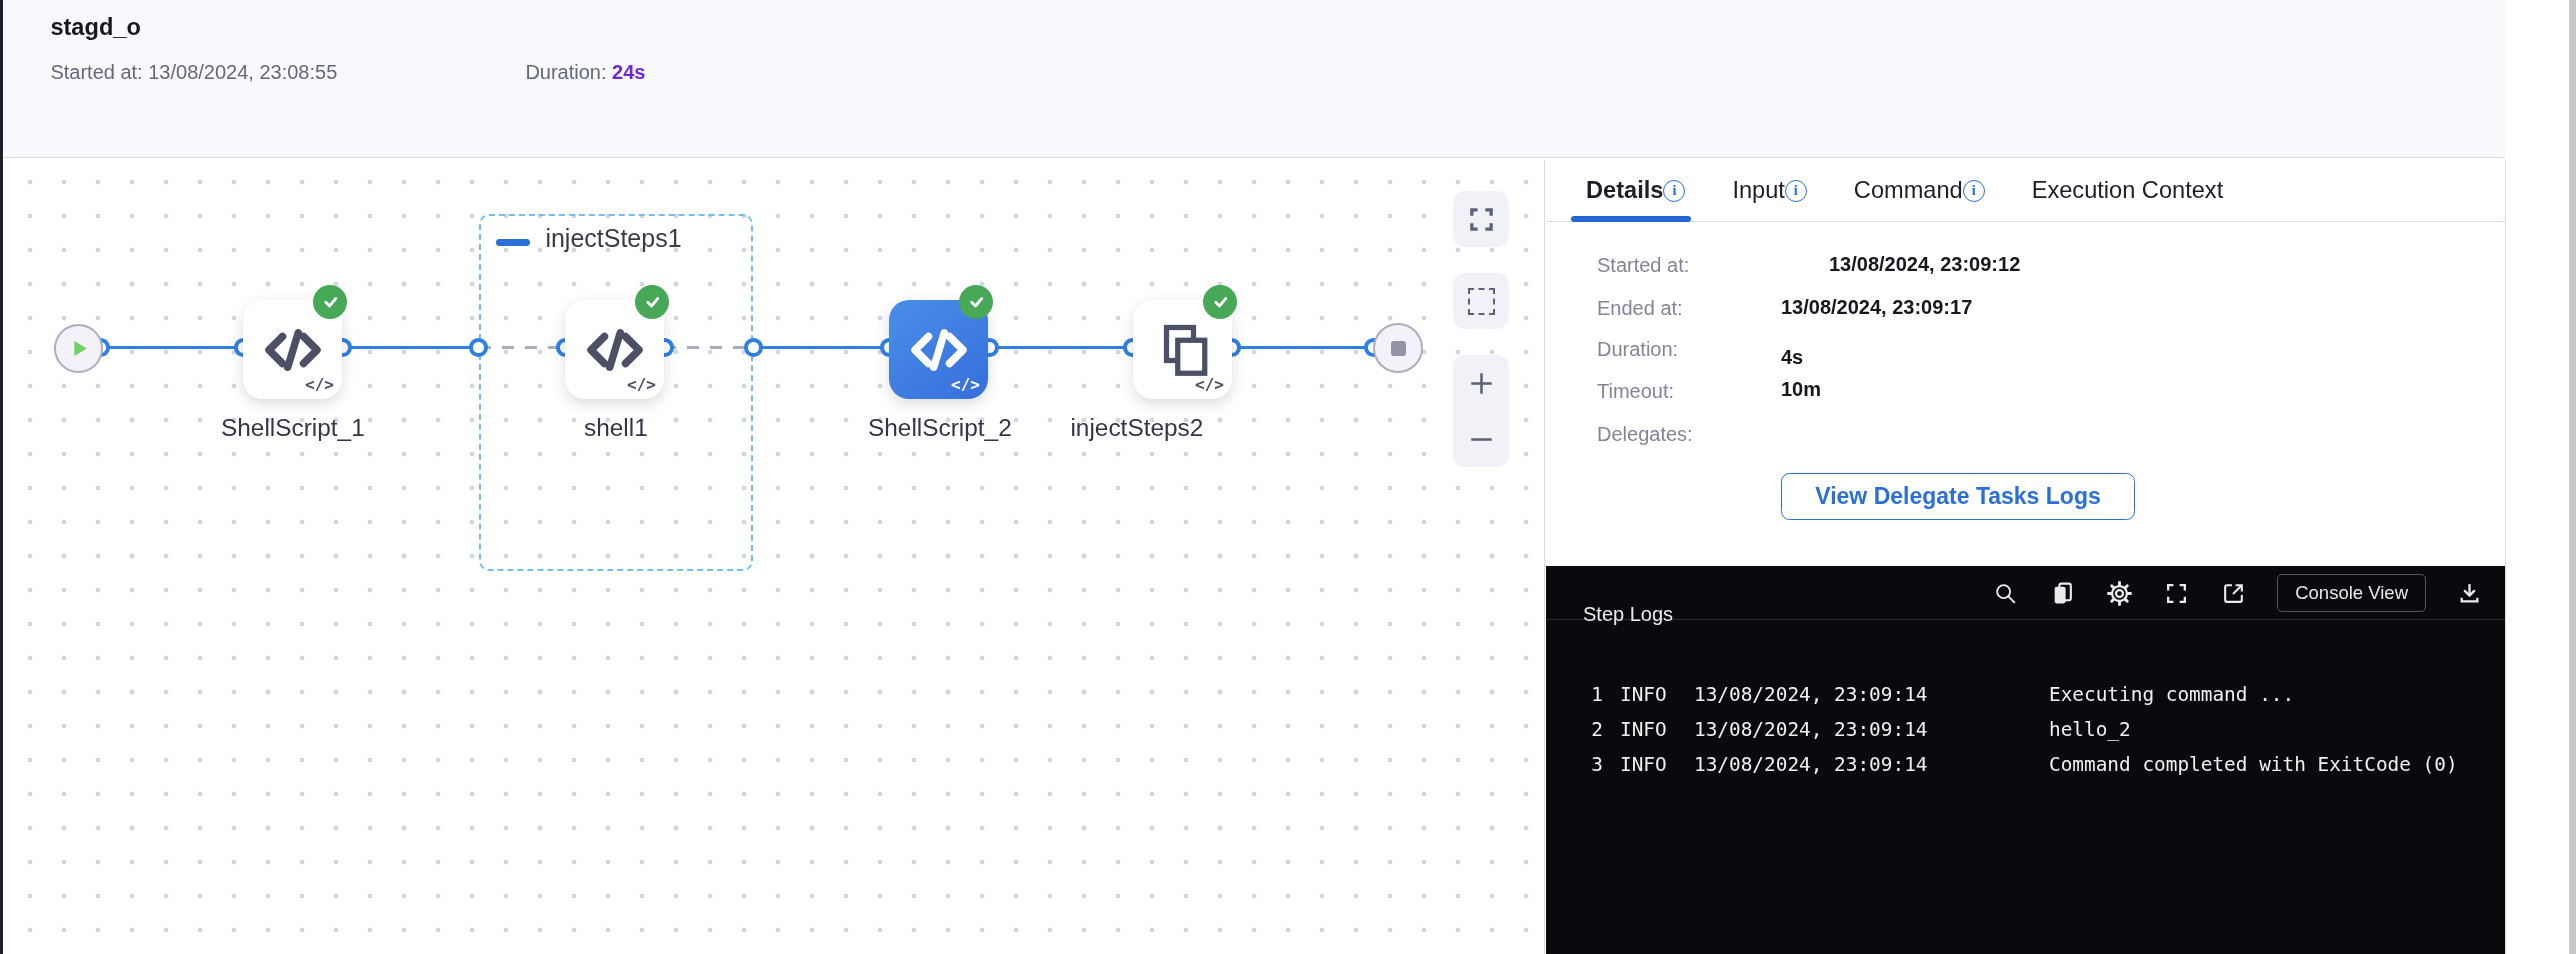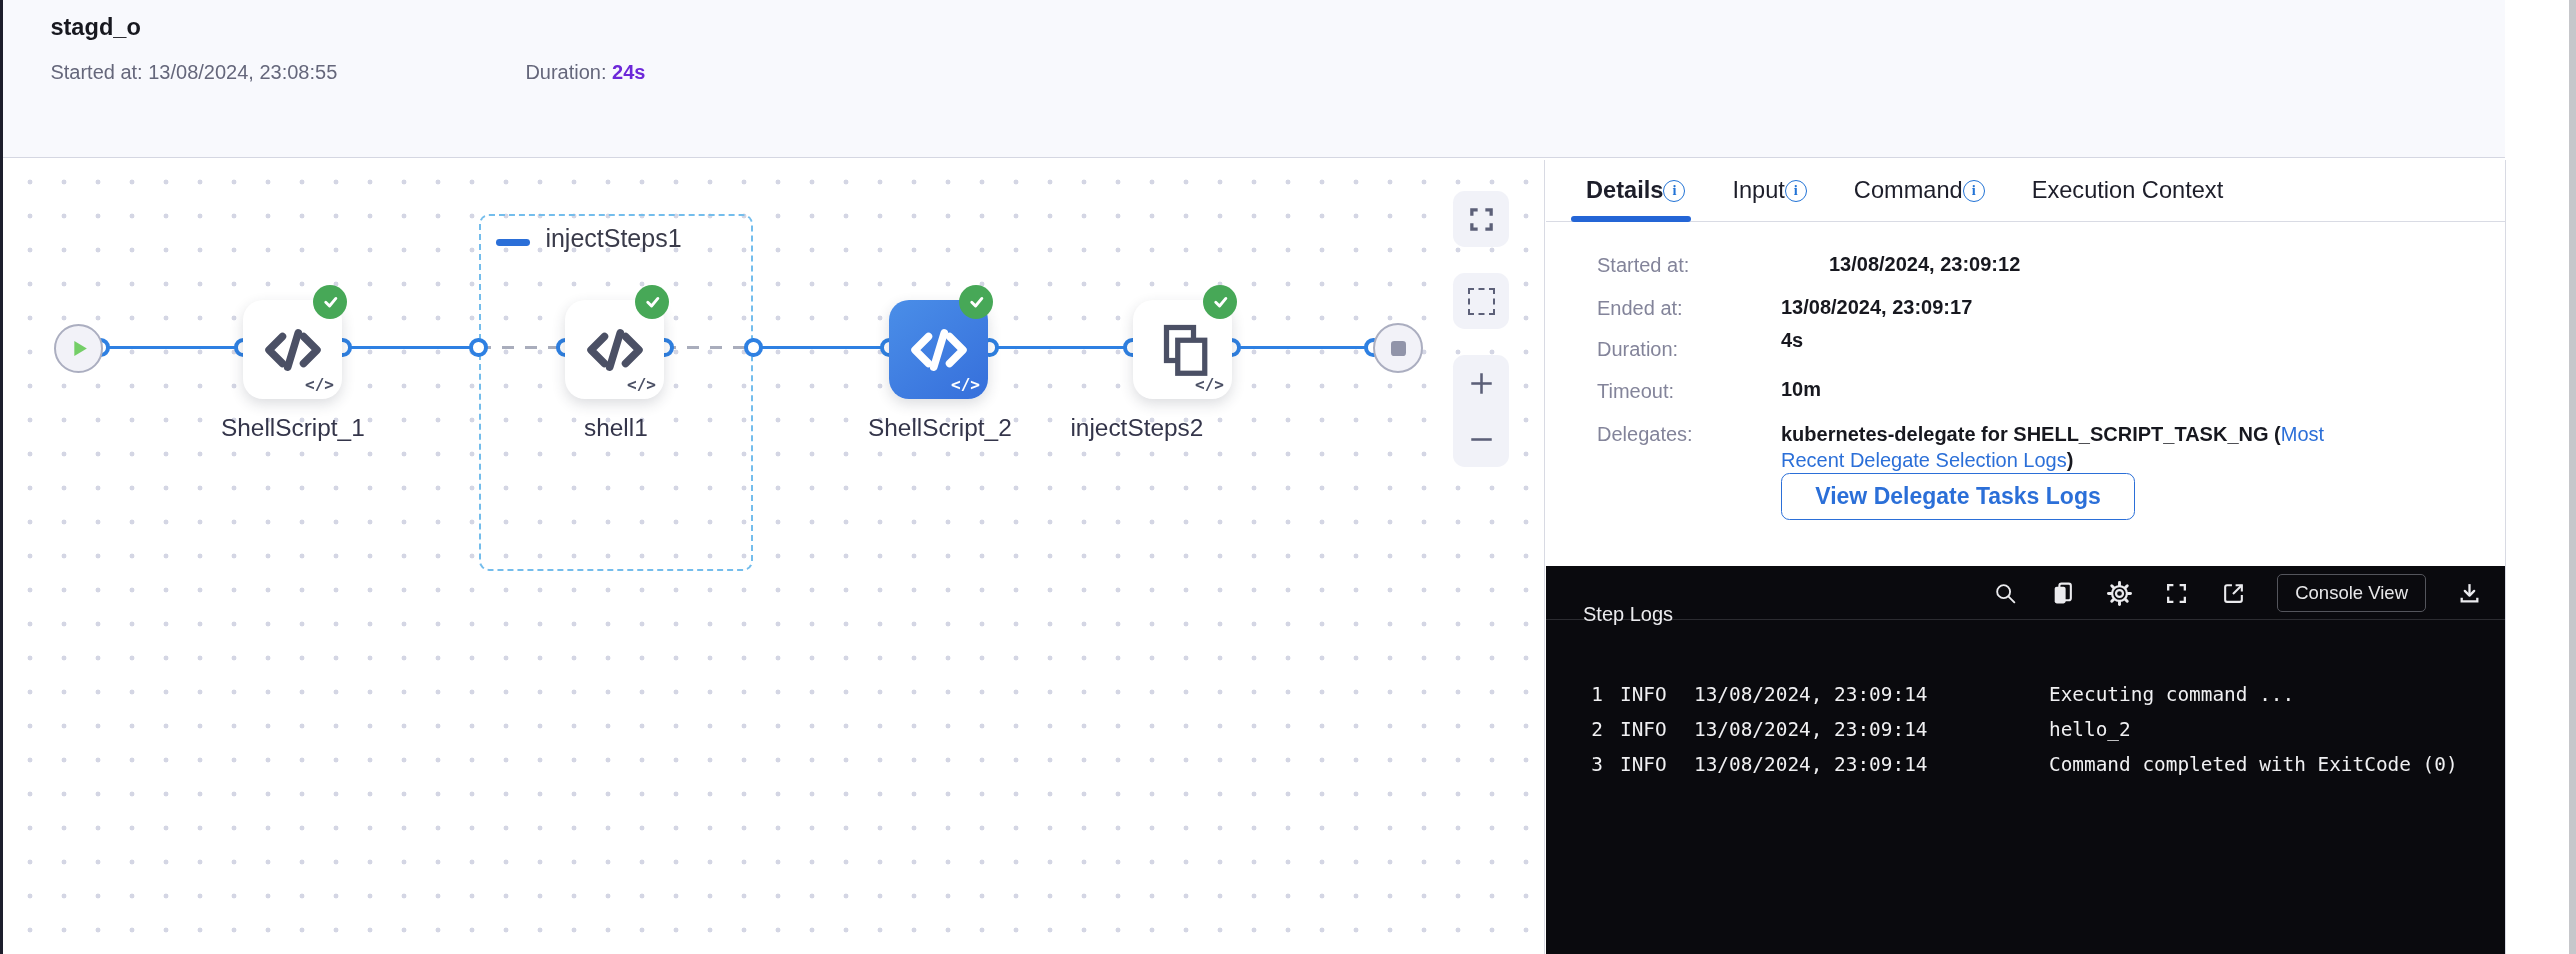--- a/index.html
+++ b/index.html
@@ -223,27 +223,26 @@
       <div class="tab-underline"></div>
     </div>
 
     <div class="drow-label" style="top:94px;">Started at:</div>
     <div class="drow-value" style="top:93px;margin-left:48px;">13/08/2024, 23:09:12</div>
 
     <div class="drow-label" style="top:137px;">Ended at:</div>
     <div class="drow-value" style="top:136px;">13/08/2024, 23:09:17</div>
 
     <div class="drow-label" style="top:178px;">Duration:</div>
-    <div class="drow-value" style="top:169px;text-align:right;">4s</div>
+    <div class="drow-value" style="top:186px;text-align:right;">4s</div>
 
     <div class="drow-label" style="top:220px;">Timeout:</div>
     <div class="drow-value" style="top:218px;">10m</div>
 
     <div class="drow-label" style="top:263px;">Delegates:</div>
-    <div class="delegates-val"><span>kubernetes-delegate for SHELL_SCRIPT_TASK_NG (</span><span class="link">Most Recent Delegate Selection Logs</span><span>)</span></div>
 
     <button class="delegate-btn">View Delegate Tasks Logs</button>
 
     <div class="console">
       <div class="console-head">
         <span class="console-title">Step Logs</span>
         <div class="console-icons">
           <span class="cicon">
             <svg width="25" height="25" viewBox="0 0 24 24">
                 <circle cx="10.2" cy="10.2" r="6.2" fill="none" stroke="#ebebee" stroke-width="1.8"></circle>

